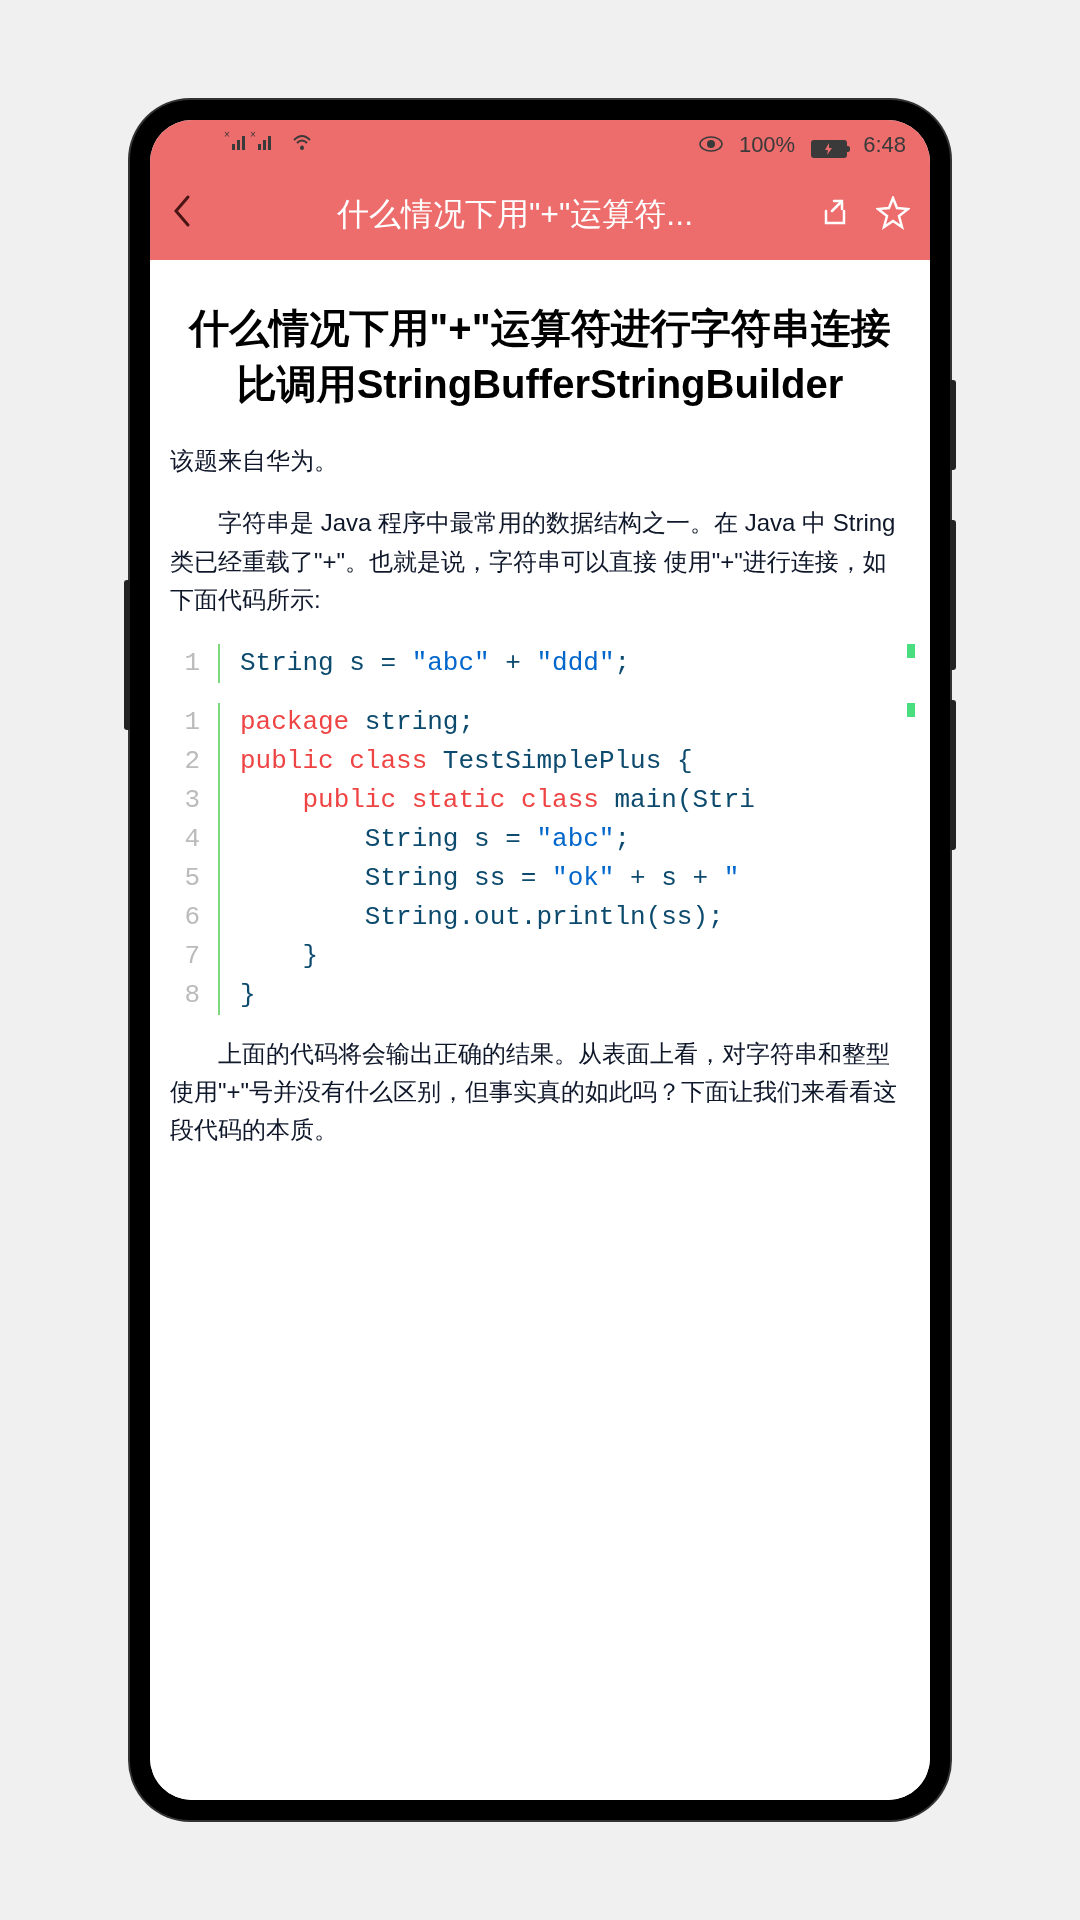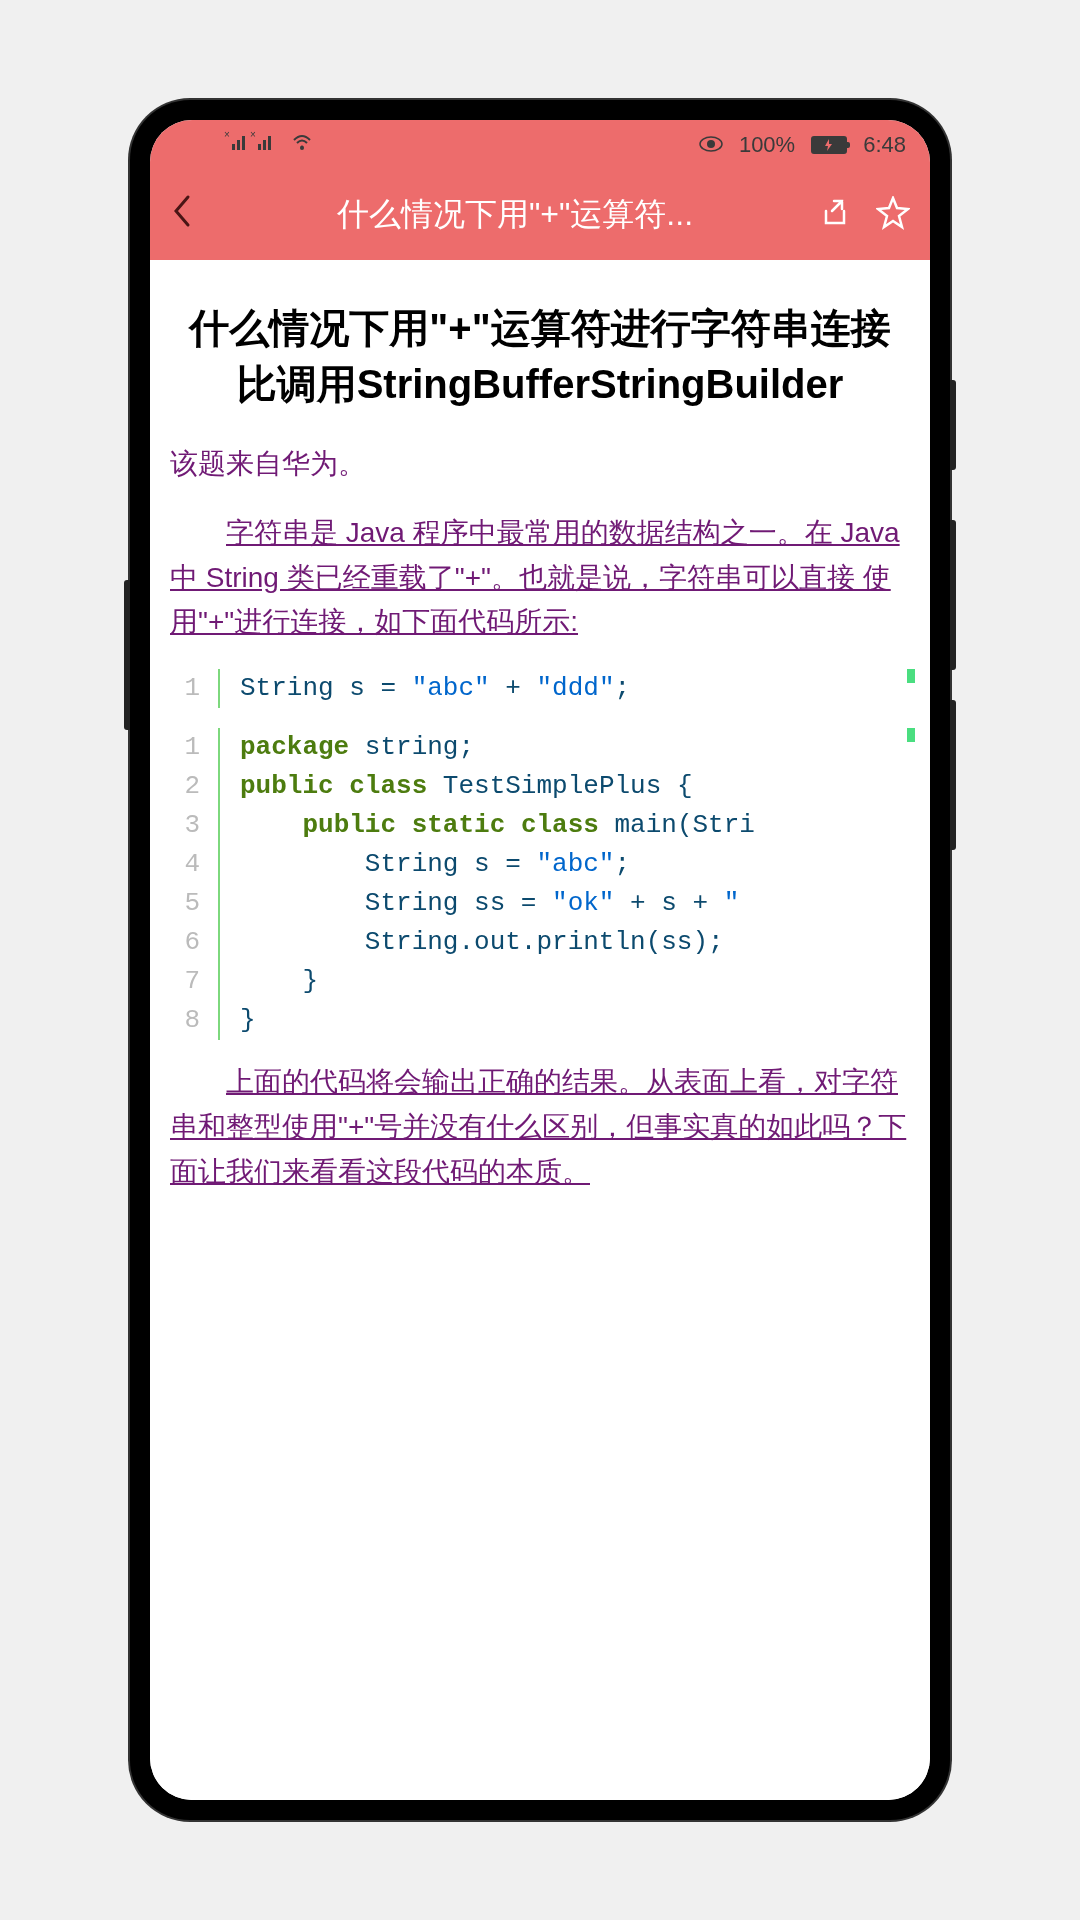--- a/index.html
+++ b/index.html
@@ -47,21 +47,21 @@
       display: flex;
       align-items: center;
       gap: 6px;
       margin-left: 50px;
     }
     .signal-icon {
       display: inline-block;
     }
     .status-right {
       display: flex;
-      align-items: center;
+      align-items: flex-end;
       gap: 16px;
     }
     .battery-icon {
       display: inline-block;
       width: 36px;
       height: 18px;
       border: 2px solid #3a3a3a;
       border-radius: 3px;
       position: relative;
       background: #3a3a3a;
@@ -120,28 +120,27 @@
     }
     .article-title {
       font-size: 40px;
       font-weight: 700;
       text-align: center;
       margin: 20px 0 30px;
       line-height: 1.4;
       color: #000;
     }
     .article-text {
-      font-size: 28px;
+      font-size: 24px;
       line-height: 1.6;
-      color: #701a75;
+      color: #0f172a;
       margin-bottom: 24px;
     }
     .article-text.indent {
       text-indent: 2em;
-      text-decoration: underline;
     }
     .code-block {
       margin: 20px 0;
       display: flex;
       font-family: "Courier New", Courier, monospace;
       font-size: 26px;
       line-height: 1.5;
       position: relative;
     }
     .code-marker {
@@ -162,22 +161,22 @@
     }
     .line-numbers .ln {
       display: block;
     }
     .code-content {
       padding-left: 20px;
       white-space: pre;
       overflow-x: hidden;
     }
     .kw {
-      color: #4d7c0f;
-      font-weight: bold;
+      color: #ef4444;
+      font-weight: normal;
     }
     .str {
       color: #0066cc;
     }
     .plain {
       color: #0c4a6e;
     }
     .phone-buttons-right {
       position: absolute;
       right: -6px;

